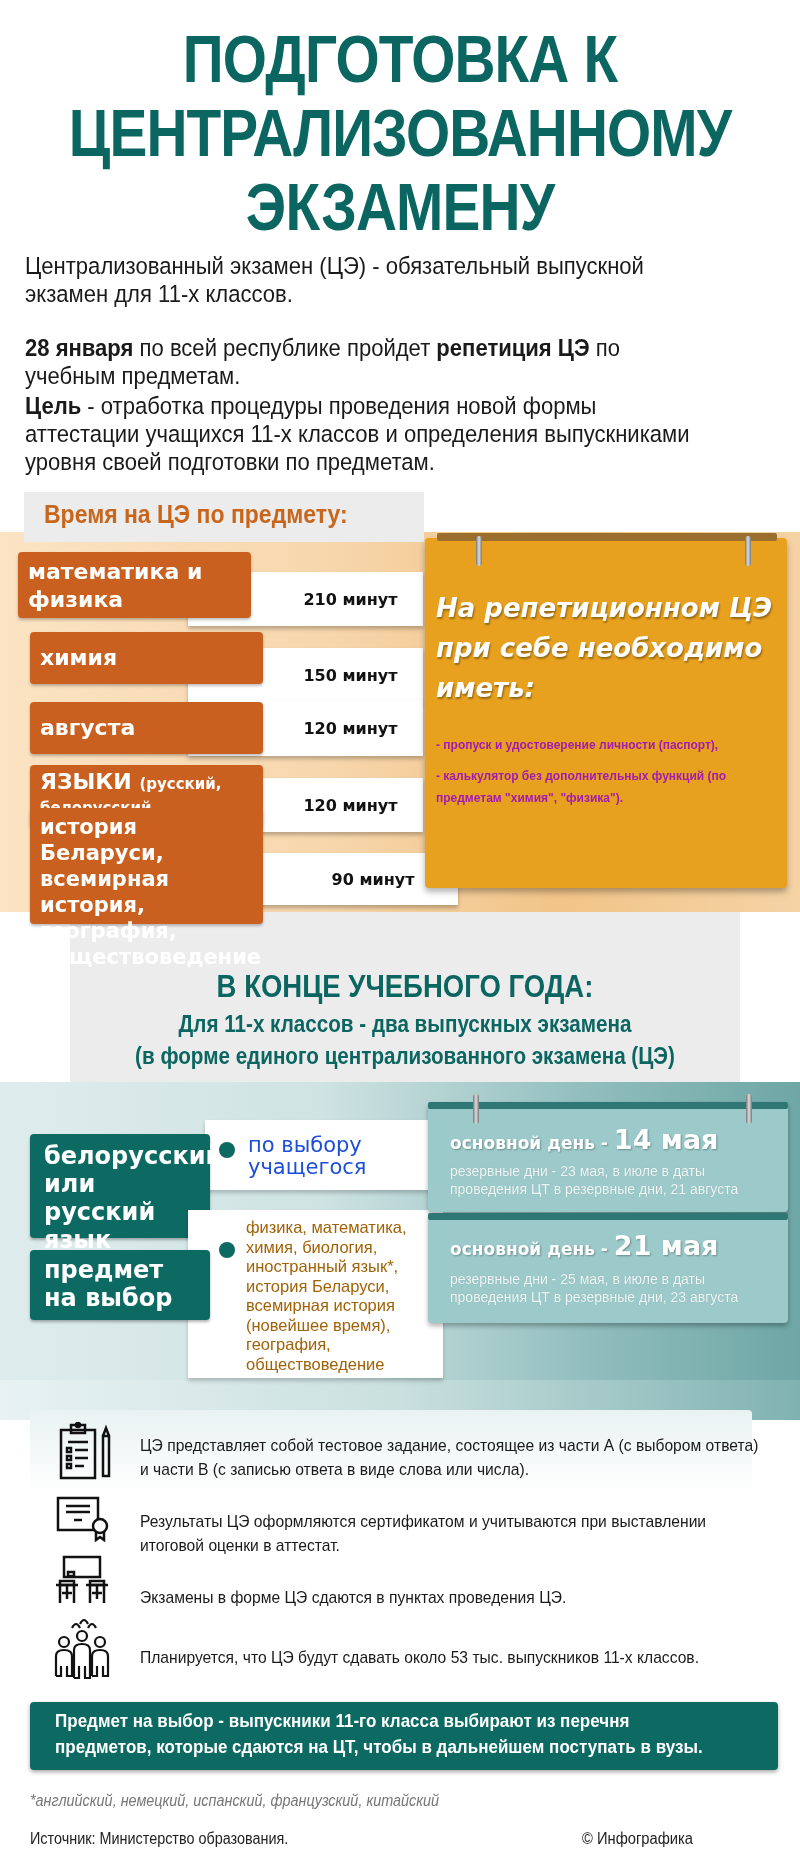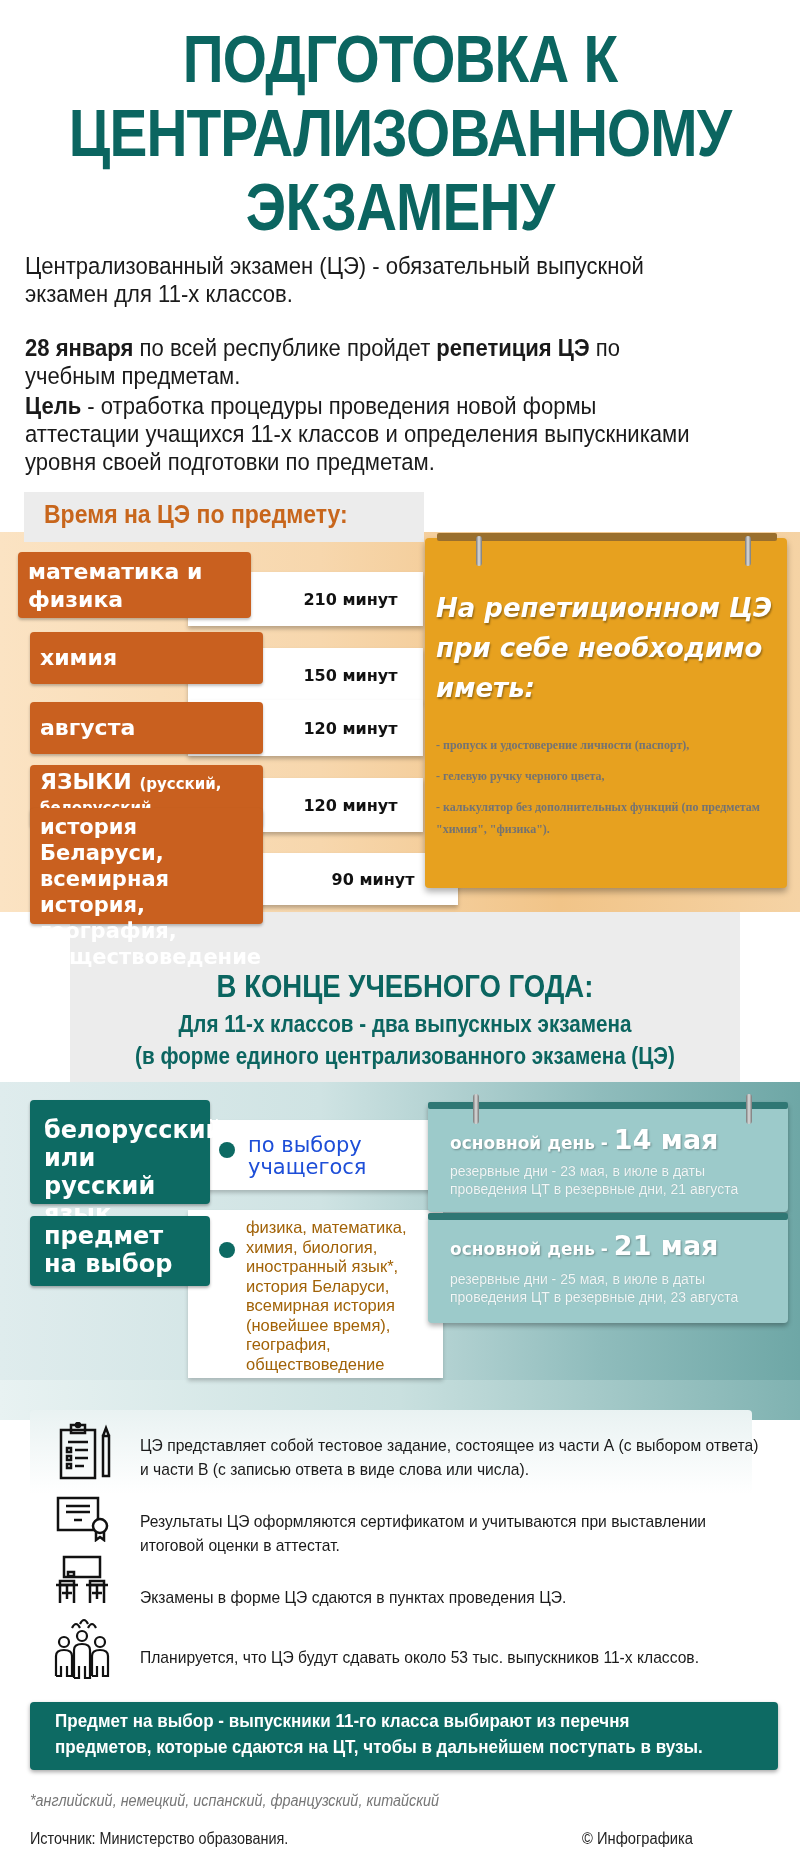--- a/index.html
+++ b/index.html
@@ -21,31 +21,31 @@
 
   .subj { background: #c9601f; color: #fff; border-radius: 4px; font-weight: bold; font-size: 22px; line-height: 28px; padding: 6px 10px; box-shadow: 0 2px 3px rgba(0,0,0,0.25); font-family: "DejaVu Sans", sans-serif; }
   .subj .small { font-size: 15px; font-weight: bold; }
   .mins { background: #fff; color: #111; font-size: 16px; display: flex; align-items: center; justify-content: center; box-shadow: 0 3px 4px rgba(0,0,0,0.25); font-family: "DejaVu Sans", sans-serif; font-weight: bold; }
 
   
   .card-orange { left: 425px; top: 538px; width: 362px; height: 350px; background: #e7a11f; border-radius: 4px; box-shadow: 0 4px 6px rgba(0,0,0,0.3); }
   .card-orange-top { left: 437px; top: 533px; width: 340px; height: 8px; background: #9a6f2d; border-radius: 2px; }
   .ring { width: 6px; height: 30px; border-radius: 3px; background: linear-gradient(90deg, #777, #ddd, #777); }
   .card-orange-title { left: 436px; top: 588px; width: 345px; font-family: "DejaVu Sans", sans-serif; font-weight: bold; font-size: 26px; line-height: 40px; color: #fff; text-shadow: 1px 2px 2px rgba(0,0,0,0.35); font-style: italic; }
-  .card-orange-list { left: 436px; top: 730px; width: 345px; font-family: Liberation Serif, serif; font-weight: bold; font-size: 12px; line-height: 31px; color: #737373; }
+  .card-orange-list { left: 436px; top: 730px; width: 345px; font-family: Liberation Sans, sans-serif; font-weight: bold; font-size: 12px; line-height: 31px; color: #a21caf; }
 
   
   .eoy-title { left: 70px; top: 968px; width: 670px; text-align: center; font-size: 32px; font-weight: bold; color: #0b6560; transform: scaleX(0.86); }
   .eoy-sub1 { left: 70px; top: 1010px; width: 670px; text-align: center; font-size: 24px; font-weight: bold; color: #0b6560; transform: scaleX(0.86); }
   .eoy-sub2 { left: 70px; top: 1042px; width: 670px; text-align: center; font-size: 24px; font-weight: bold; color: #0b6560; transform: scaleX(0.86); }
 
   
   .teal-band { left: 0; top: 1082px; width: 800px; height: 300px; background: linear-gradient(90deg, #dfeced 0%, #cfe3e3 40%, #8fbcbc 75%, #6ea7a6 100%); }
   .teal-band2 { left: 0; top: 1380px; width: 800px; height: 40px; background: linear-gradient(90deg, #e8f2f2 0%, #c9e0df 50%, #7fb2b1 100%); }
-  .exam-label { background: #0d6a63; color: #fff; border-radius: 4px; font-family: "DejaVu Sans", sans-serif; font-weight: bold; font-size: 24px; line-height: 28px; padding: 16px 14px; box-shadow: 0 2px 3px rgba(0,0,0,0.3); }
+  .exam-label { background: #0d6a63; color: #fff; border-radius: 4px; font-family: "DejaVu Sans", sans-serif; font-weight: bold; font-size: 24px; line-height: 28px; padding: 8px 14px; box-shadow: 0 2px 3px rgba(0,0,0,0.3); margin-top: 34px; }
   .exam-white { background: #fff; box-shadow: 0 3px 4px rgba(0,0,0,0.2); }
   .dot { width: 16px; height: 16px; border-radius: 50%; background: #0d6a63; }
   .choice-text { font-family: "DejaVu Sans", sans-serif; font-size: 21px; line-height: 22px; color: #1d4ed8; }
   .list-text { font-size: 16.5px; line-height: 19.5px; color: #a16207; }
 
   .card-teal { width: 360px; background: #9ccaca; border-radius: 4px; box-shadow: 0 3px 5px rgba(0,0,0,0.3); }
   .card-teal-top { height: 7px; background: #2f7774; border-radius: 2px; }
   .day-title { font-family: "DejaVu Sans", sans-serif; font-weight: bold; font-size: 17px; color: #fff; text-shadow: 1px 1px 2px rgba(0,0,0,0.3); }
   .day-title .big { font-size: 27px; }
   .day-note { font-size: 14px; line-height: 18px; color: #f1f7f7; text-shadow: 0 0 1px rgba(0,0,0,0.2); }
@@ -105,21 +105,20 @@
 <div class="abs mins" style="left:188px; top:853px; width:270px; height:52px; padding-left:100px;">90 минут</div>
 <div class="abs subj" style="left:30px; top:808px; width:233px; height:116px; line-height:26px; font-size:21px;">история Беларуси, всемирная история, география, обществоведение</div>
 
 <div class="abs card-orange"></div>
 <div class="abs card-orange-top"></div>
 <div class="abs ring" style="left:476px; top:536px;"></div>
 <div class="abs ring" style="left:745px; top:536px;"></div>
 <div class="abs card-orange-title">На репетиционном ЦЭ при себе необходимо иметь:</div>
 <div class="abs card-orange-list">
   <div>- пропуск и удостоверение личности (паспорт),</div>
-  <div>- гелевую ручку черного цвета,</div>
   <div style="line-height:22px; padding-top:4px;">- калькулятор без дополнительных функций (по предметам "химия", "физика").</div>
 </div>
 
 <div class="abs eoy-title">В КОНЦЕ УЧЕБНОГО ГОДА:</div>
 <div class="abs eoy-sub1">Для 11-х классов - два выпускных экзамена</div>
 <div class="abs eoy-sub2">(в форме единого централизованного экзамена (ЦЭ)</div>
 
 <div class="abs teal-band"></div>
 <div class="abs teal-band2"></div>
 

